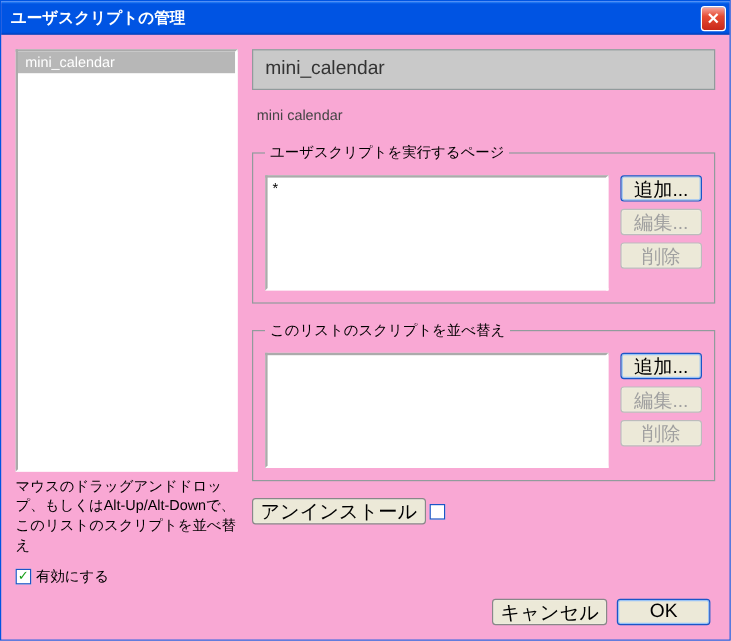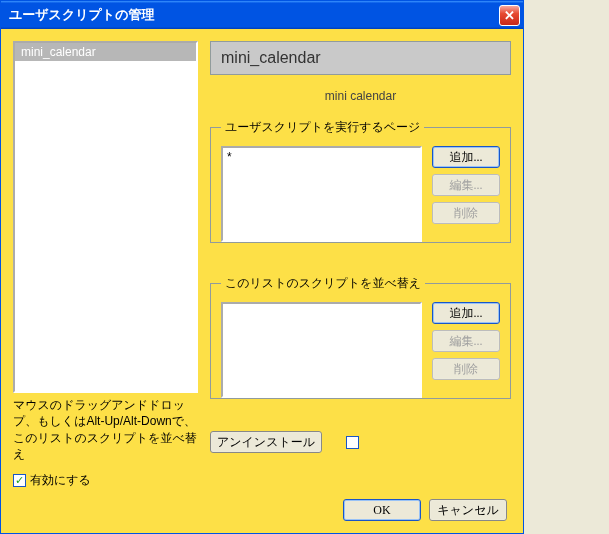--- a/index.html
+++ b/index.html
@@ -3,23 +3,23 @@
 <meta charset="utf-8">
 <style>
   * { box-sizing: border-box; }
   body {
     margin: 0;
     font-family: "MS PGothic", "Meiryo", sans-serif;
     font-size: 12px;
     background: #ece9d8;
   }
   .window {
-    width: 524px;
+    width: 609px;
     height: 534px;
-    background: #fde047;
+    background: #f9a8d4;
     border: 1px solid #0054e3;
     display: flex;
     flex-direction: column;
   }
   .titlebar {
     height: 28px;
     background: linear-gradient(to bottom, #3a93ff 0%, #0054e3 8%, #0054e3 92%, #003db6 100%);
     display: flex;
     align-items: center;
     padding: 0 3px 0 8px;
@@ -89,26 +89,25 @@
   .script-header {
     border: 1px solid #919b9c;
     background: #c9c9c9;
     padding: 7px 10px;
     font-size: 16px;
     color: #333;
   }
   .script-sub {
     margin: 14px 4px 16px 4px;
     color: #444;
-    text-align: center;
   }
   fieldset {
     border: 1px solid #919b9c;
-    padding: 10px 10px 0 10px;
-    margin: 0 0 32px 0;
+    padding: 10px 10px 10px 10px;
+    margin: 0 0 14px 0;
   }
   legend {
     padding: 0 4px;
     color: #000;
   }
   .fs-body {
     display: flex;
     gap: 10px;
   }
   .list-box {
@@ -124,37 +123,37 @@
     flex-direction: column;
     gap: 6px;
   }
   button.std {
     min-width: 68px;
     height: 22px;
     background: #ece9d8;
     border: 1px solid #888;
     border-radius: 3px;
     box-shadow: inset 0 0 1px #fff;
-    font-family: Liberation Serif, serif;
-    font-size: 12px;
+    font-family: Liberation Sans, sans-serif;
+    font-size: 16px;
     cursor: pointer;
   }
   button.std.primary {
     border: 1px solid #1a56c7;
     box-shadow: 0 0 0 1px #98c2f6 inset;
   }
   button.std:disabled {
     color: #a0a0a0;
     cursor: default;
     border-color: #bcbcbc;
   }
   .right-bottom {
     display: flex;
     align-items: center;
-    gap: 24px;
+    gap: 3px;
   }
   .checkbox-wrap {
     display: inline-flex;
     align-items: center;
     gap: 4px;
   }
   .checkbox-box {
     width: 13px;
     height: 13px;
     border: 1px solid #1a56c7;
@@ -237,17 +236,17 @@
           <button class="std">アンインストール</button>
           <label class="checkbox-wrap">
             <span class="checkbox-box" style="color:transparent">✓</span>
           </label>
         </div>
 
       </div>
     </div>
 
     <div class="dialog-footer">
+      <button class="std">キャンセル</button>
       <button class="std primary">OK</button>
-      <button class="std">キャンセル</button>
     </div>
   </div>
 </div>
 
 </body></html>

